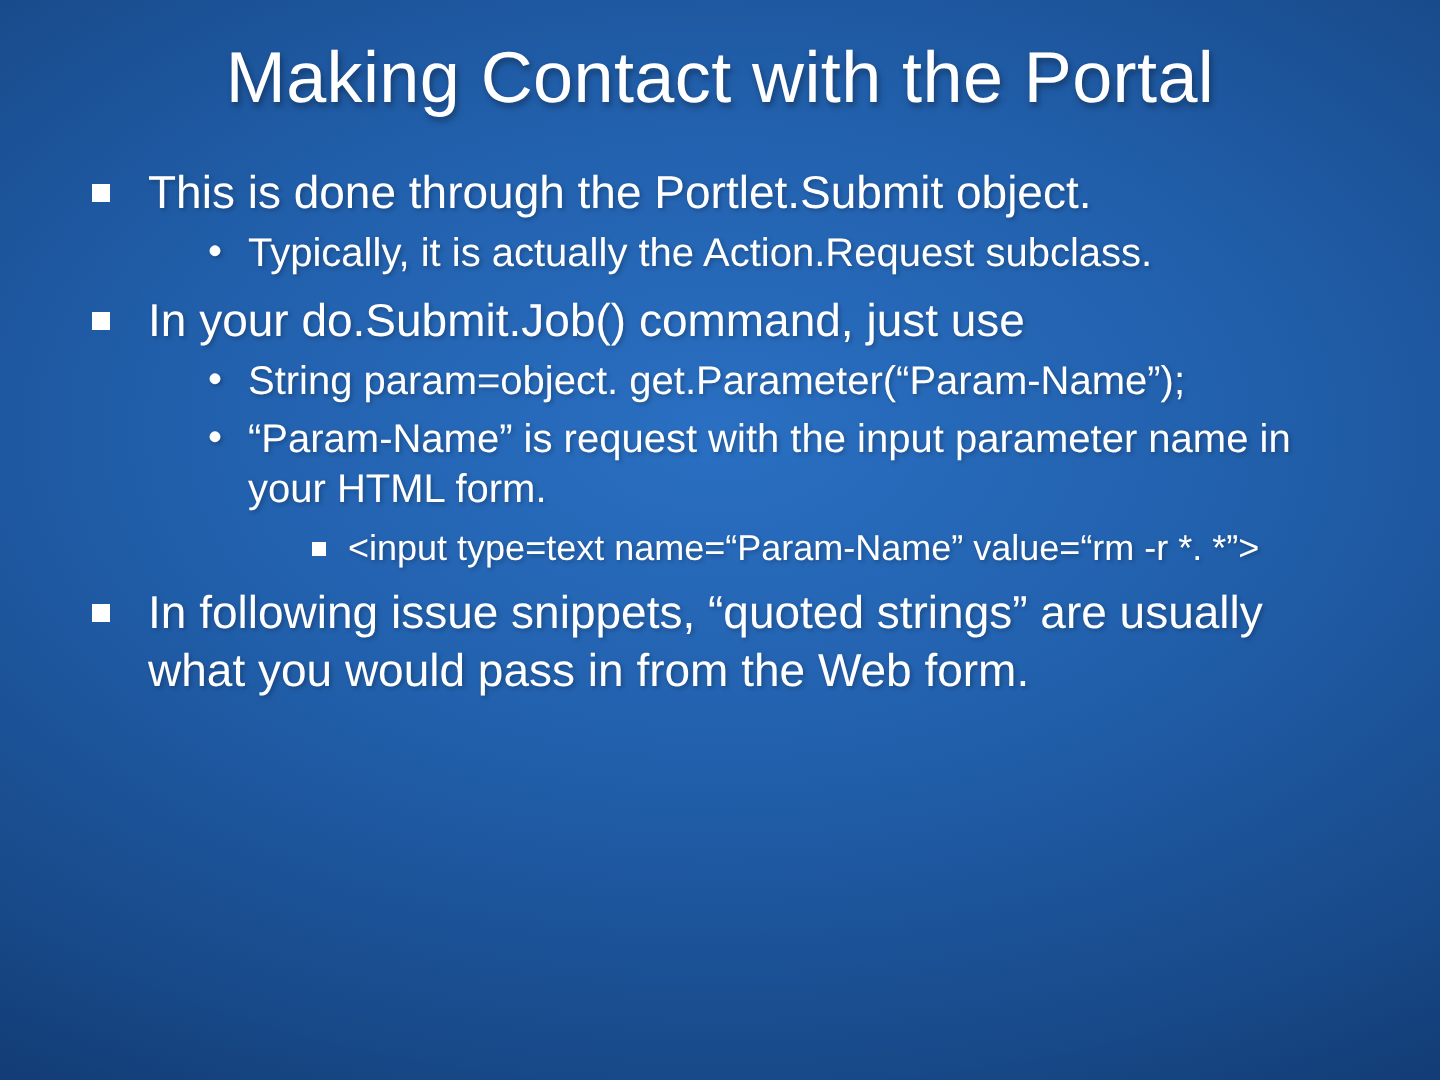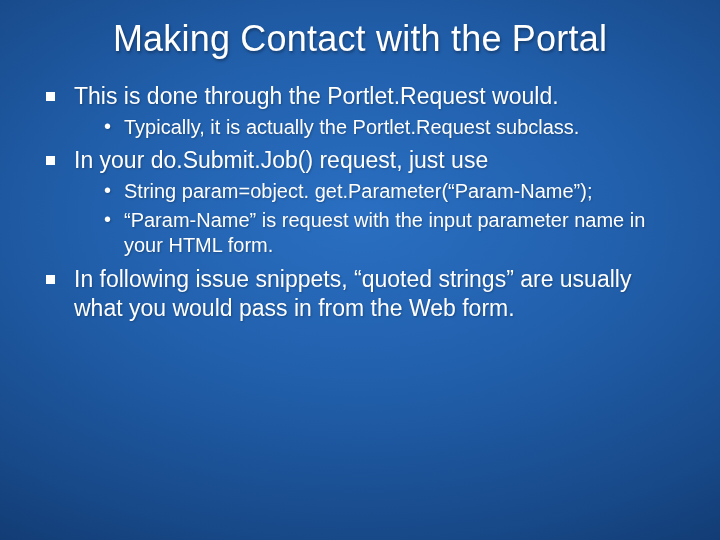--- a/index.html
+++ b/index.html
@@ -103,36 +103,41 @@
 </head>
 <body>
 
 <div class="slide">
   <h1 class="title">Making Contact with the Portal</h1>
 
   <ul class="l1">
 
 
     <li>
-      <span>This is done through the Portlet.Request would.</span>
+      <span>This is done through the Portlet.Submit object.</span>
       <ul class="l2">
         <li>
-          <span>Typically, it is actually the Portlet.Request subclass.</span>
+          <span>Typically, it is actually the Action.Request subclass.</span>
         </li>
       </ul>
     </li>
 
     <li>
-      <span>In your do.Submit.Job() request, just use</span>
+      <span>In your do.Submit.Job() command, just use</span>
       <ul class="l2">
         <li>
           <span>String param=object. get.Parameter(“Param-Name”);</span>
         </li>
         <li>
           <span>“Param-Name” is request with the input parameter name in your HTML form.</span>
+          <ul class="l3">
+            <li>
+              <span>&lt;input type=text name=“Param-Name” value=“rm -r *. *”&gt;</span>
+            </li>
+          </ul>
         </li>
       </ul>
     </li>
 
     <li>
       <span>In following issue snippets, “quoted strings” are usually what you would pass in from the Web form.</span>
     </li>
 
   </ul>
 </div>

